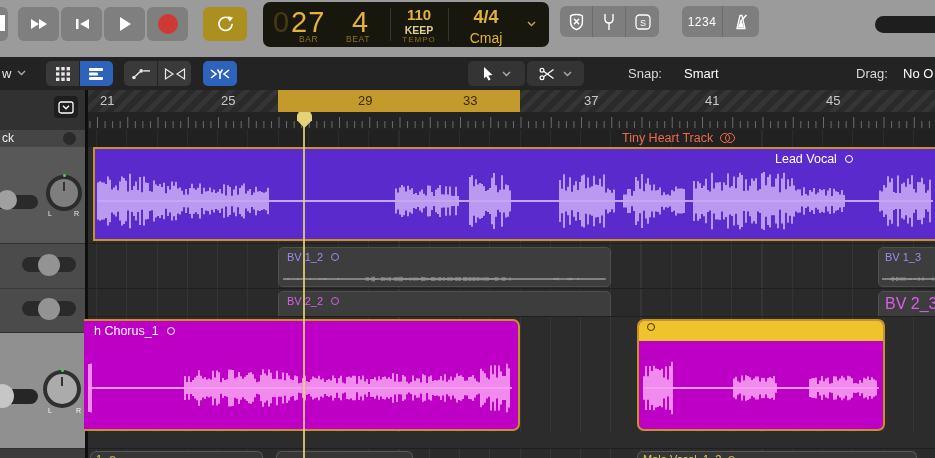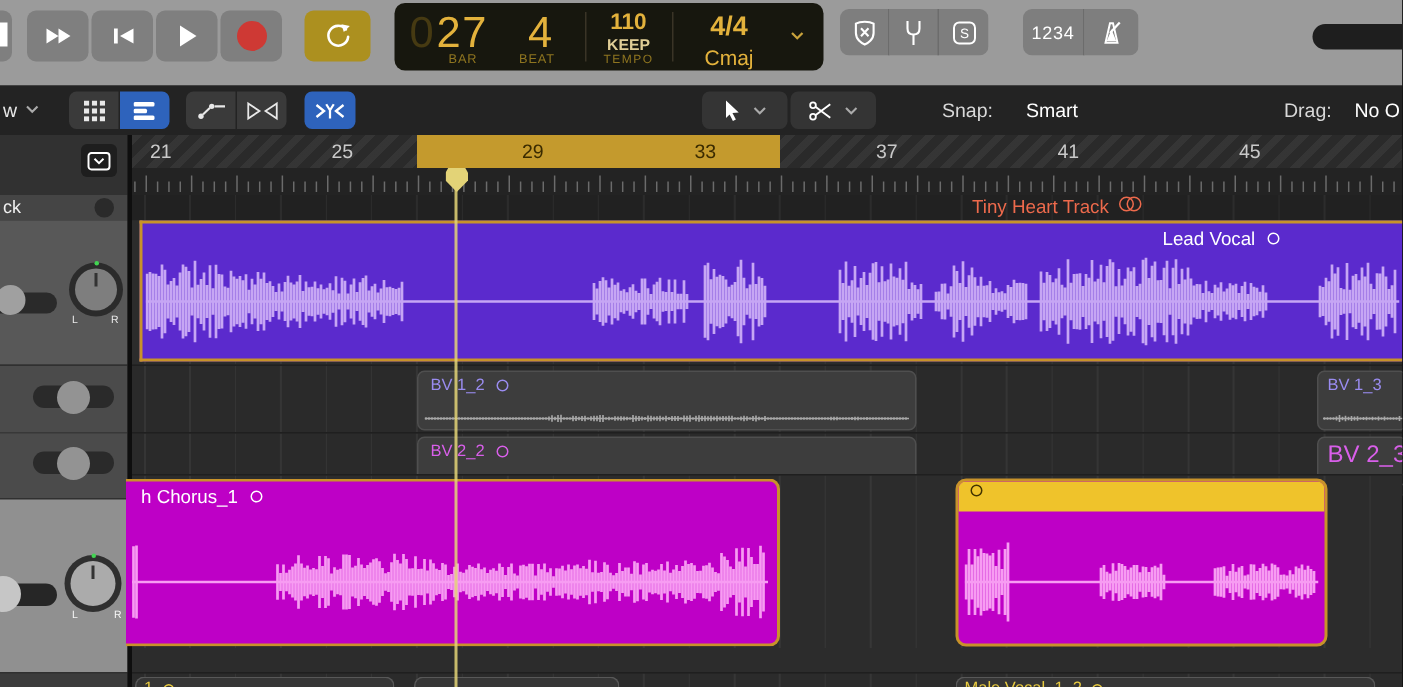--- a/index.html
+++ b/index.html
@@ -88,21 +88,21 @@
   #region-ch1{left:-4px;top:2px;width:436px;height:112px;background:var(--magenta,#BE00C6);
      border:2px solid var(--gold,#C8922A);border-left:none;border-radius:0 7px 7px 0;}
   #region-ch2{left:549px;top:2px;width:248px;height:112px;background:var(--magenta,#BE00C6);
      border:2px solid var(--gold,#C8922A);border-radius:7px;}
   #ch2-header{position:absolute;left:0;top:0;right:0;height:20px;background:var(--yhdr,#EFC32B);}
   .stub{position:absolute;top:2px;height:12px;background:#363636;border:1px solid #585858;border-bottom:none;
      border-radius:6px 6px 0 0;}
   .stublabel{position:absolute;left:5px;top:1px;font-size:11px;color:var(--ylbl,#E9CB40);display:flex;gap:7px;align-items:center;}
   .wave{position:absolute;}
   .wave svg{display:block;}
-  #arr-label{position:absolute;left:560px;top:1px;font-size:12.5px;color:var(--arr,#ED6A4C);display:flex;gap:7px;}
+  #arr-label{position:absolute;left:534px;top:1px;font-size:12.5px;color:var(--arr,#ED6A4C);display:flex;align-items:center;gap:7px;}
   .linkicon{position:relative;width:16px;height:11px;display:inline-block;}
   .linkicon i{position:absolute;top:0;width:10px;height:10px;border:1.4px solid currentColor;border-radius:50%;}
   .linkicon i:first-child{left:0;} .linkicon i:last-child{left:5px;}
 </style>
 </head>
 <body>
 
 <div id="root" style="--blue: #2E63BC; --gold: #C8922A; --cycg: #C49A2D; --purple: #5B2ACD; --magenta: #BE00C6; --red: #CE3934; --cyclebtn: #AC901F; --lcd: #E3B23C; --bv1: #9A8CF0; --bv2: #D95FEA; --arr: #ED6A4C; --ylbl: #E9CB40; --yhdr: #EFC32B; --playhead: #E3D377; --graybg: #3D3D3D;">
 
   <div id="topbar">
@@ -279,21 +279,21 @@
         <path d="M5 4.8 L8 7.8 L11 4.8" fill="none" stroke="#fff" stroke-width="1.3"></path>
       </svg>
     </div>
   </div>
   <div id="ruler">
     <div id="ruler-top">
       <div id="cycle-strip"></div>
       <div id="barnums">
           <span class="barnum" style="left: 12px;">21</span>
           <span class="barnum" style="left: 133px;">25</span>
-          <span class="barnum incycle" style="left: 260px;">29</span>
+          <span class="barnum incycle" style="left: 270px;">29</span>
           <span class="barnum incycle" style="left: 375px;">33</span>
           <span class="barnum" style="left: 496px;">37</span>
           <span class="barnum" style="left: 617px;">41</span>
           <span class="barnum" style="left: 738px;">45</span>
         </div>
     </div>
     <div id="ruler-ticks"><svg width="847" height="18">
           <path d="M1.9375 9L1.9375 16M9.5 5L9.5 16M17.0625 9L17.0625 16M24.625 9L24.625 16M32.1875 9L32.1875 16M39.75 5L39.75 16M47.3125 9L47.3125 16M54.875 9L54.875 16M62.4375 9L62.4375 16M70 5L70 16M77.5625 9L77.5625 16M85.125 9L85.125 16M92.6875 9L92.6875 16M100.25 5L100.25 16M107.8125 9L107.8125 16M115.375 9L115.375 16M122.9375 9L122.9375 16M130.5 5L130.5 16M138.0625 9L138.0625 16M145.625 9L145.625 16M153.1875 9L153.1875 16M160.75 5L160.75 16M168.3125 9L168.3125 16M175.875 9L175.875 16M183.4375 9L183.4375 16M191 5L191 16M198.5625 9L198.5625 16M206.125 9L206.125 16M213.6875 9L213.6875 16M221.25 5L221.25 16M228.8125 9L228.8125 16M236.375 9L236.375 16M243.9375 9L243.9375 16M251.5 5L251.5 16M259.0625 9L259.0625 16M266.625 9L266.625 16M274.1875 9L274.1875 16M281.75 5L281.75 16M289.3125 9L289.3125 16M296.875 9L296.875 16M304.4375 9L304.4375 16M312 5L312 16M319.5625 9L319.5625 16M327.125 9L327.125 16M334.6875 9L334.6875 16M342.25 5L342.25 16M349.8125 9L349.8125 16M357.375 9L357.375 16M364.9375 9L364.9375 16M372.5 5L372.5 16M380.0625 9L380.0625 16M387.625 9L387.625 16M395.1875 9L395.1875 16M402.75 5L402.75 16M410.3125 9L410.3125 16M417.875 9L417.875 16M425.4375 9L425.4375 16M433 5L433 16M440.5625 9L440.5625 16M448.125 9L448.125 16M455.6875 9L455.6875 16M463.25 5L463.25 16M470.8125 9L470.8125 16M478.375 9L478.375 16M485.9375 9L485.9375 16M493.5 5L493.5 16M501.0625 9L501.0625 16M508.625 9L508.625 16M516.1875 9L516.1875 16M523.75 5L523.75 16M531.3125 9L531.3125 16M538.875 9L538.875 16M546.4375 9L546.4375 16M554 5L554 16M561.5625 9L561.5625 16M569.125 9L569.125 16M576.6875 9L576.6875 16M584.25 5L584.25 16M591.8125 9L591.8125 16M599.375 9L599.375 16M606.9375 9L606.9375 16M614.5 5L614.5 16M622.0625 9L622.0625 16M629.625 9L629.625 16M637.1875 9L637.1875 16M644.75 5L644.75 16M652.3125 9L652.3125 16M659.875 9L659.875 16M667.4375 9L667.4375 16M675 5L675 16M682.5625 9L682.5625 16M690.125 9L690.125 16M697.6875 9L697.6875 16M705.25 5L705.25 16M712.8125 9L712.8125 16M720.375 9L720.375 16M727.9375 9L727.9375 16M735.5 5L735.5 16M743.0625 9L743.0625 16M750.625 9L750.625 16M758.1875 9L758.1875 16M765.75 5L765.75 16M773.3125 9L773.3125 16M780.875 9L780.875 16M788.4375 9L788.4375 16M796 5L796 16M803.5625 9L803.5625 16M811.125 9L811.125 16M818.6875 9L818.6875 16M826.25 5L826.25 16M833.8125 9L833.8125 16M841.375 9L841.375 16" stroke="#6B6B6B" stroke-width="1"></path>
         </svg></div>
   </div>

